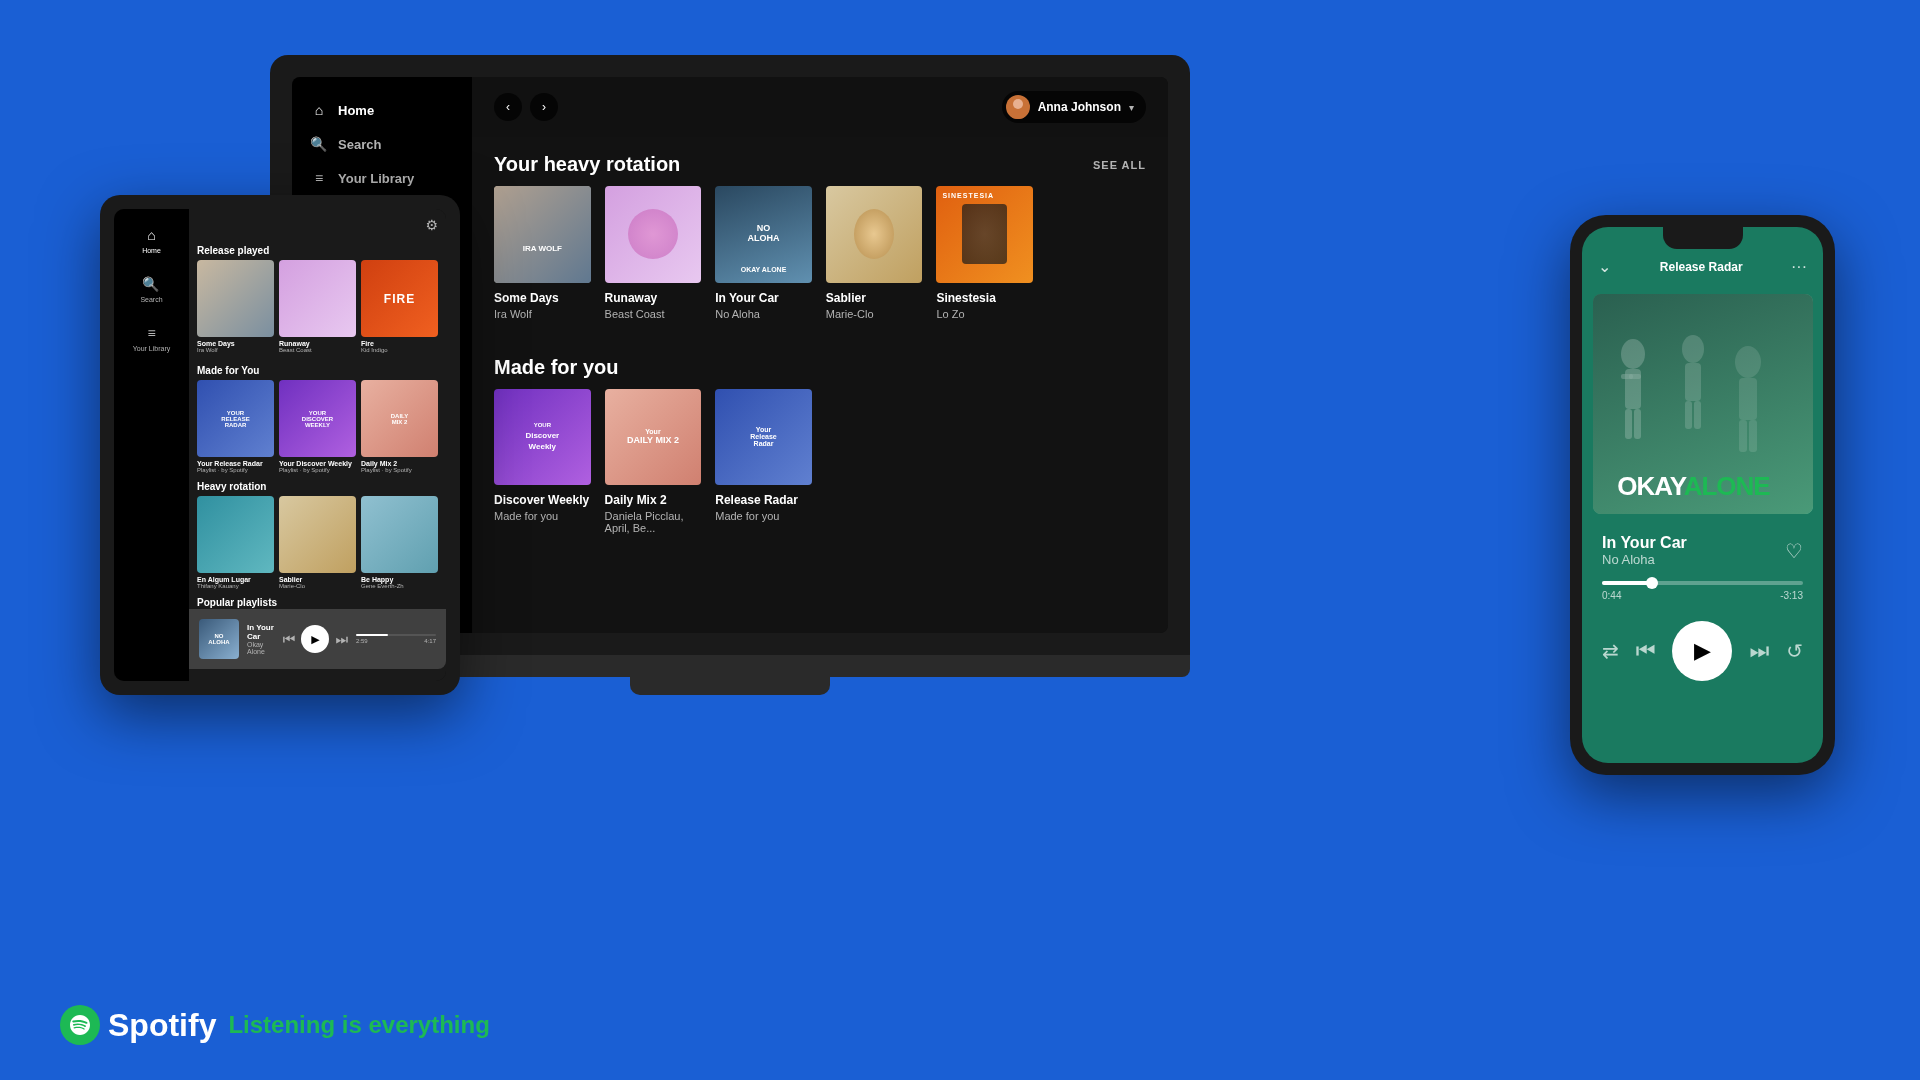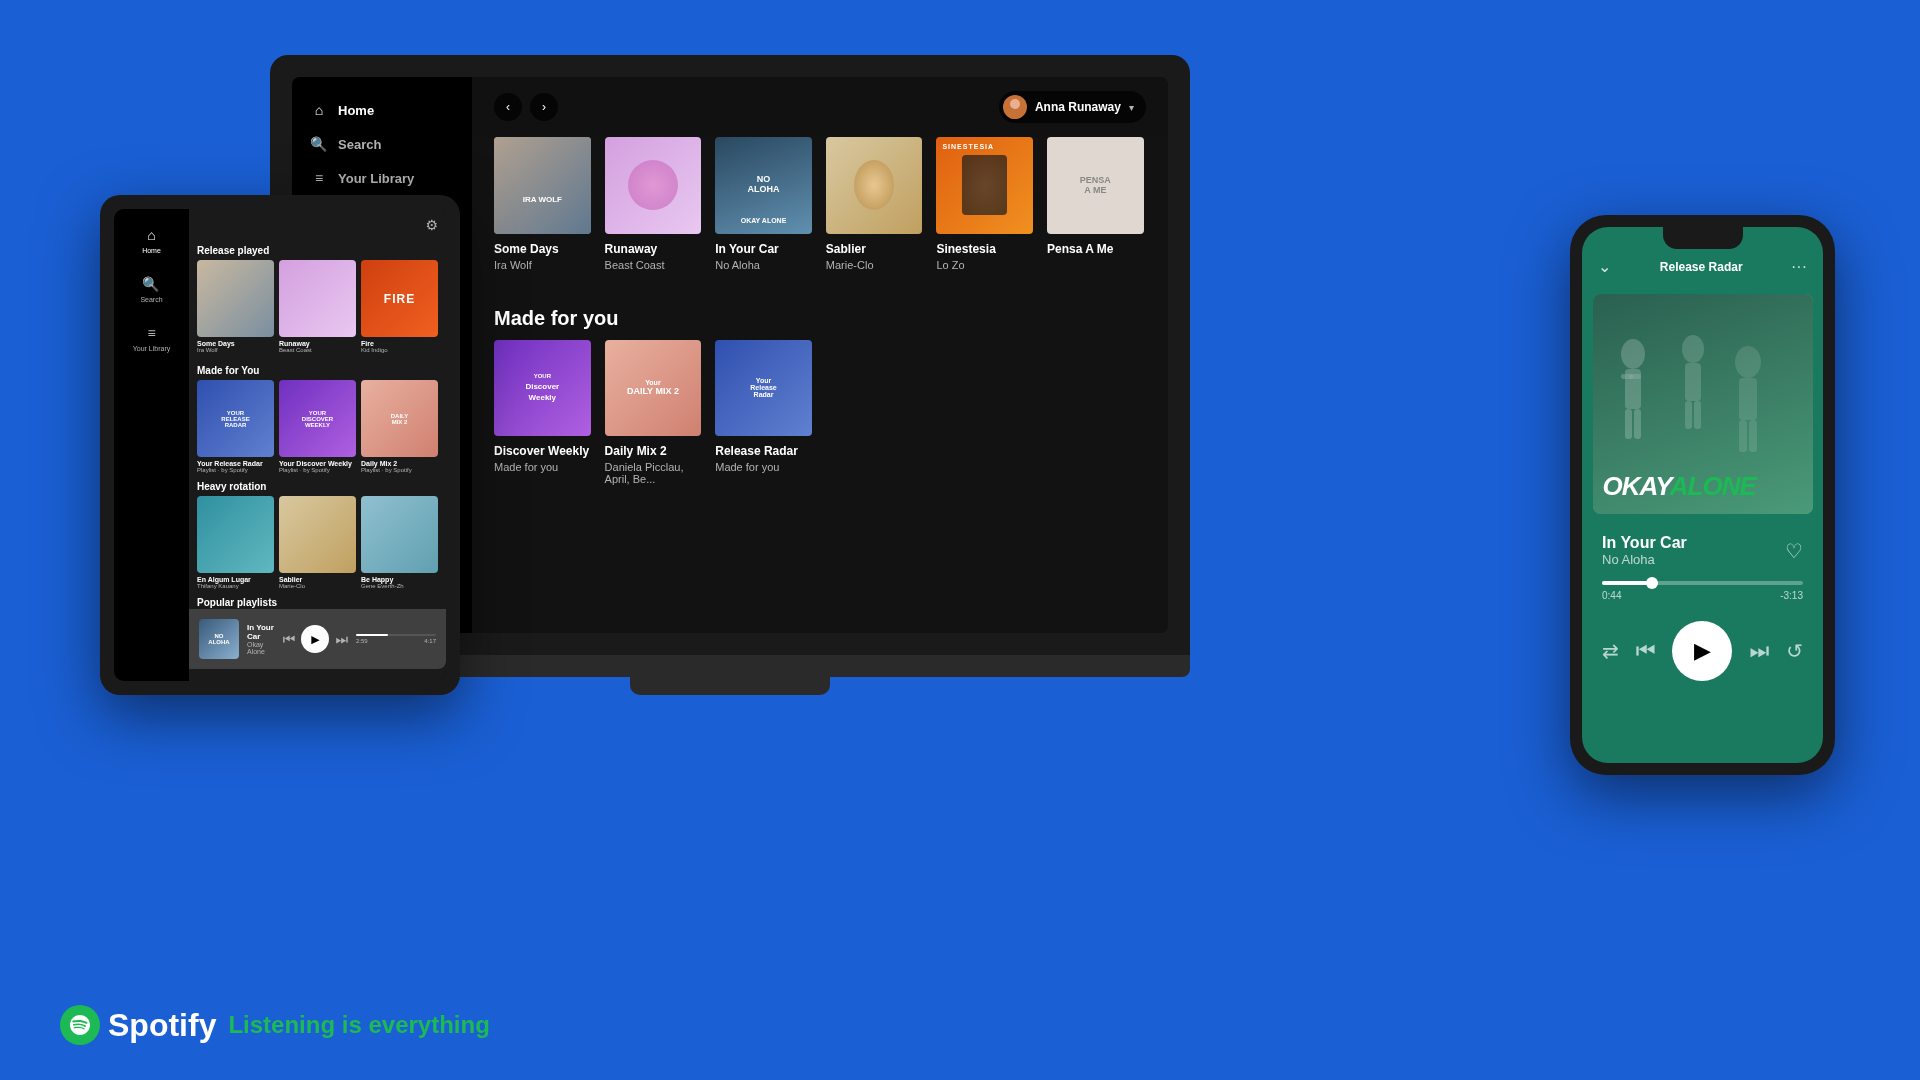--- a/index.html
+++ b/index.html
@@ -499,25 +499,29 @@
             <div class="nav-arrow">‹</div>
             <div class="nav-arrow">›</div>
           </div>
           <div class="user-badge">
             <div class="user-avatar">
               <svg width="24" height="24" viewBox="0 0 24 24">
                   <circle cx="12" cy="9" r="5" fill="#e8b090"></circle>
                   <ellipse cx="12" cy="22" rx="8" ry="5" fill="#c87137"></ellipse>
                 </svg>
             </div>
-            <span class="user-name">Anna Runaway</span>
+            <span class="user-name">Anna Johnson</span>
             <span style="color:#b3b3b3;font-size:10px;">▾</span>
           </div>
         </div>
 
+        <div class="section-header">
+          <span class="section-title">Your heavy rotation</span>
+          <span class="see-all">SEE ALL</span>
+        </div>
         <div class="cards-row">
           <div class="music-card">
             <div class="card-art art-some-days">
               <div style="position:absolute;inset:0;background:linear-gradient(135deg,#b0a090,#607890);"></div>
               <div style="position:absolute;bottom:30px;left:50%;transform:translateX(-50%);color:#fff;font-size:8px;font-weight:700;text-align:center;">IRA WOLF</div>
             </div>
             <div class="card-title">Some Days</div>
             <div class="card-subtitle">Ira Wolf</div>
           </div>
           <div class="music-card">
@@ -548,27 +552,20 @@
           </div>
           <div class="music-card">
             <div class="card-art" style="background:linear-gradient(135deg,#e06010,#f09020);">
               <div style="position:absolute;top:6px;left:6px;right:6px;color:#fff;font-size:7px;font-weight:700;letter-spacing:1px;">SINESTESIA</div>
               <div style="position:absolute;inset:0;display:flex;align-items:center;justify-content:center;">
                 <div style="width:45px;height:60px;background:radial-gradient(#303030,#181818);border-radius:4px;opacity:0.7;"></div>
               </div>
             </div>
             <div class="card-title">Sinestesia</div>
             <div class="card-subtitle">Lo Zo</div>
-          </div>
-          <div class="music-card">
-            <div class="card-art" style="background:#e0d8d0;">
-              <div style="position:absolute;inset:0;display:flex;align-items:center;justify-content:center;color:#888;font-size:9px;font-weight:700;text-align:center;padding:8px;">PENSA<br>A ME</div>
-            </div>
-            <div class="card-title">Pensa A Me</div>
-            <div class="card-subtitle"></div>
           </div>
         </div>
 
         <div class="section-header">
           <span class="section-title">Made for you</span>
         </div>
         <div class="cards-row">
           <div class="music-card">
             <div class="card-art" style="background:linear-gradient(135deg,#7030c0,#b060e0);">
               <div style="position:absolute;inset:0;display:flex;flex-direction:column;align-items:center;justify-content:center;color:#fff;font-size:7px;font-weight:700;text-align:center;line-height:1.3;">
@@ -761,21 +758,21 @@
           <rect x="41" y="107" width="7" height="28" rx="3"></rect>
         </g>
         <g fill="rgba(255,255,255,0.3)" transform="translate(115,10)">
           <ellipse cx="40" cy="58" rx="13" ry="16"></ellipse>
           <rect x="31" y="74" width="18" height="42" rx="4"></rect>
           <rect x="31" y="116" width="8" height="32" rx="3"></rect>
           <rect x="41" y="116" width="8" height="32" rx="3"></rect>
         </g>
       </svg>
 
-      <div style="position:absolute;bottom:15px;left:10px;right:28px;font-style:italic;">
+      <div style="position:absolute;bottom:15px;left:10px;right:28px;text-align:center;">
         <div style="color:#fff;font-size:26px;font-weight:900;letter-spacing:-1px;line-height:1;">OKAY<span style="color:#1db954;">ALONE</span></div>
       </div>
     </div>
 
     <div class="phone-track-info">
       <div>
         <div class="phone-track-title">In Your Car</div>
         <div class="phone-track-artist">No Aloha</div>
       </div>
       <div class="phone-heart">♡</div>

